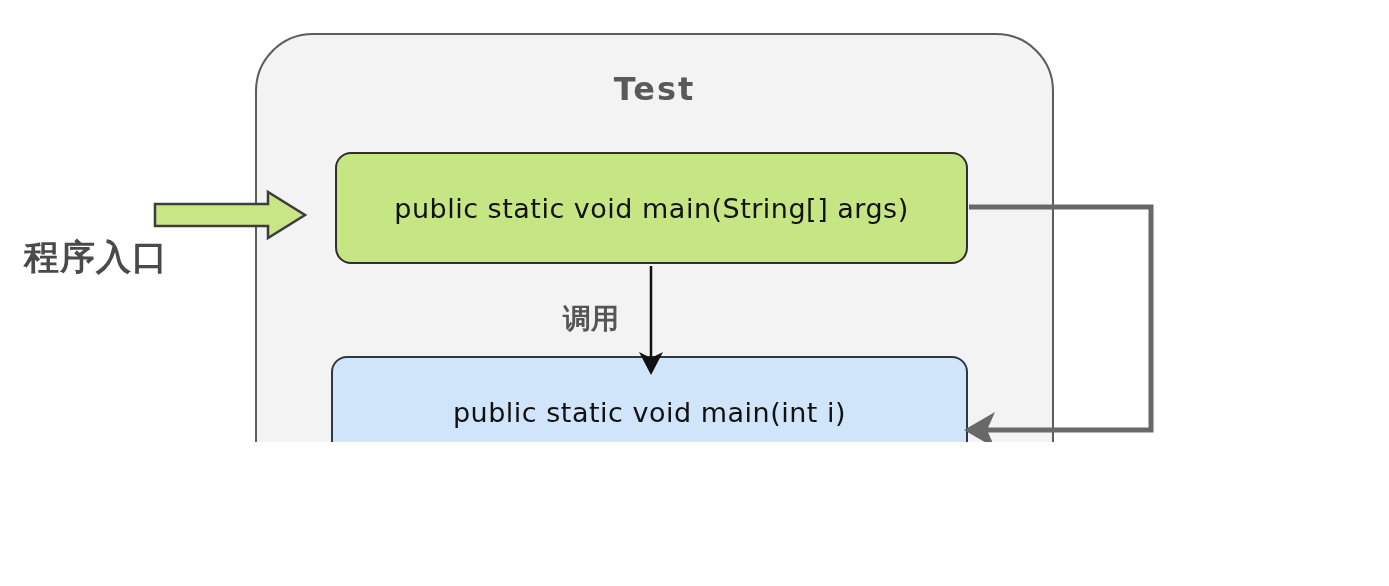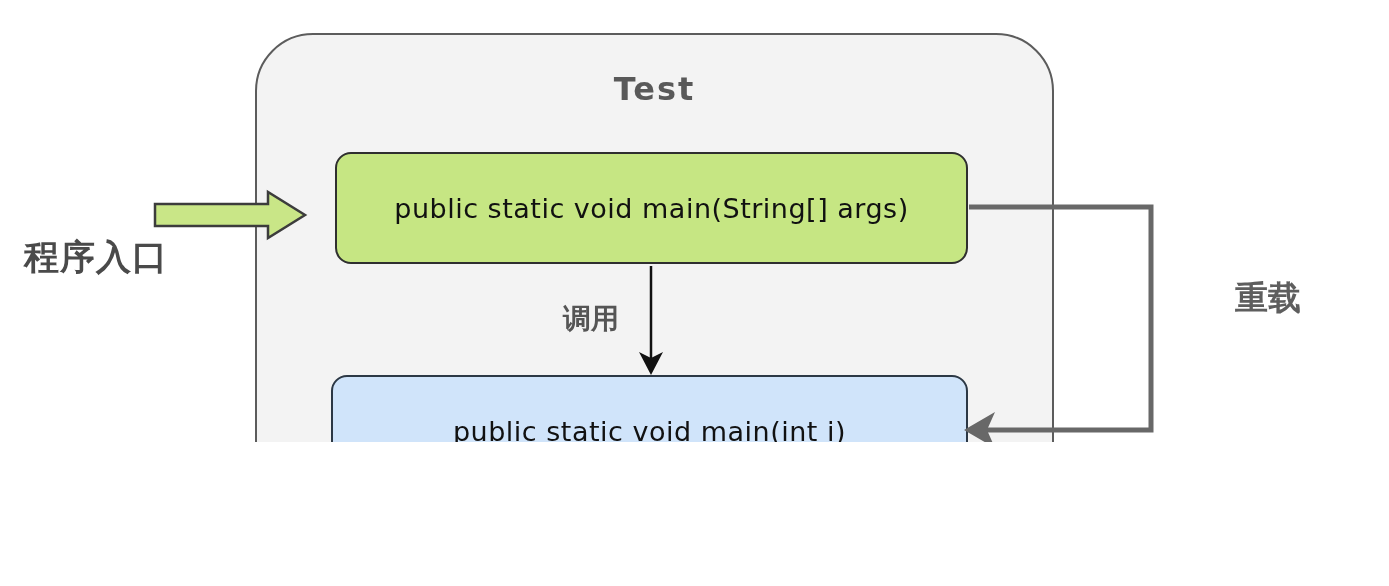--- a/index.html
+++ b/index.html
@@ -62,21 +62,21 @@
     z-index: 2;
     letter-spacing: 0.5px;
   }
   .method-box.green {
     left: 335px; top: 152px;
     width: 633px; height: 112px;
     background: var(--method1-fill);
     border: 2.5px solid var(--method1-border);
   }
   .method-box.blue {
-    left: 331px; top: 375px;
+    left: 331px; top: 356px;
     width: 637px; height: 112px;
     background: var(--method2-fill);
     border: 2.5px solid var(--method2-border);
   }
   .entry-label {
     position: absolute;
     left: 24px; top: 192px;
     font-size: 35px;
     font-weight: bold;
     color: var(--entry-label-color);
@@ -137,21 +137,20 @@
   <div class="method-box green">
     <span>public static void main(String[] args)</span>
   </div>
   <div class="method-box blue">
     <span>public static void main(int i)</span>
   </div>
 
   <div class="entry-label">程序入口</div>
   <div class="call-label">调用</div>
   <div class="overload-label">
-    <div class="overload-zh">重载</div>
   </div>
 
 
   <svg class="arrow-overlay" viewBox="0 0 1389 586" xmlns="http://www.w3.org/2000/svg">
 
     <polygon points="155,204 268,204 268,192 305,215 268,238 268,226 155,226" style="fill: var(--entry-arrow-fill); stroke: var(--entry-arrow-border); stroke-width: 2.5;"></polygon>
 
     <line x1="651" y1="266" x2="651" y2="360" style="stroke: #111111; stroke-width: 2.5;"></line>
     <polygon points="651,375 639,352 651,358 663,352" style="fill: #111111;"></polygon>
 

